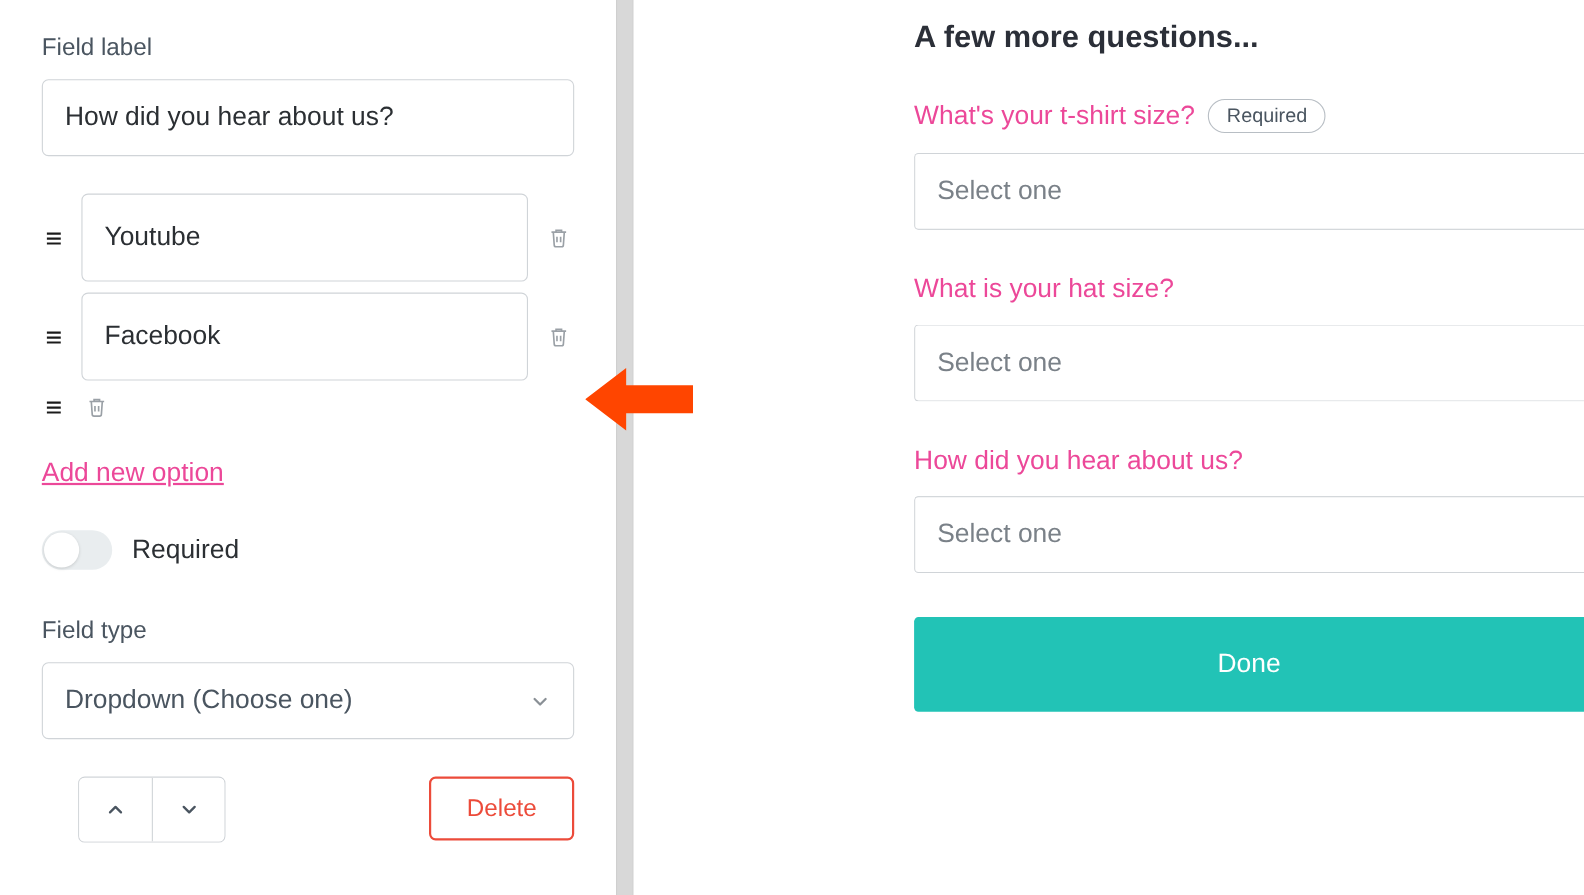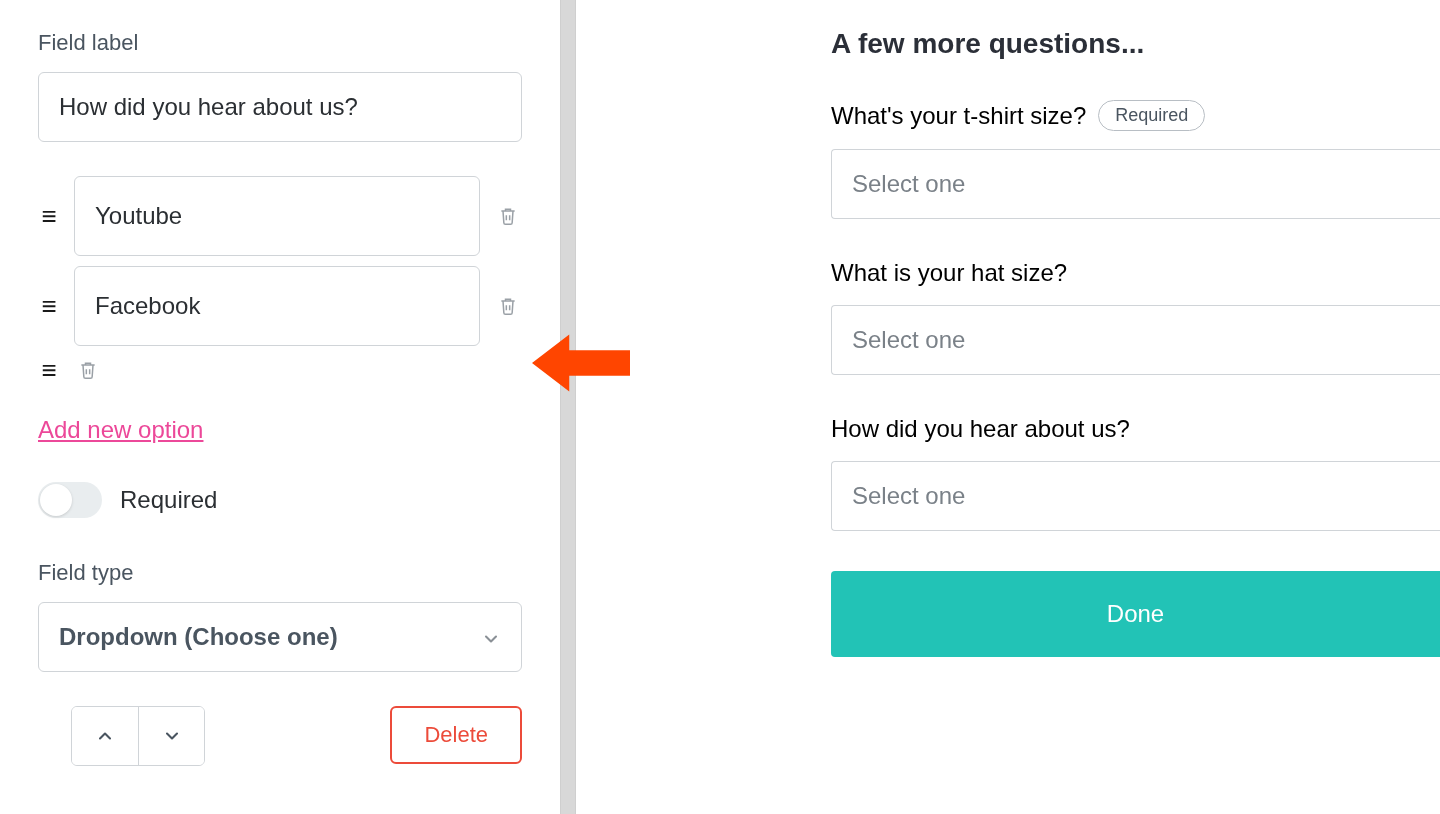--- a/index.html
+++ b/index.html
@@ -1,20 +1,20 @@
 <!DOCTYPE html>
 <html><head>
 <meta charset="utf-8">
 <style>
   * { box-sizing: border-box; margin: 0; padding: 0; }
   html, body { width: 1440px; height: 814px; font-family: -apple-system, BlinkMacSystemFont, "Segoe UI", Helvetica, Arial, sans-serif; background: #fff; overflow: hidden; }
   .app { display: flex; width: 100%; height: 100%; }
   .left-panel { width: 560px; padding: 30px 38px 20px 38px; background: #fff; }
   .divider { width: 16px; background: #d8d8d8; border-left: 1px solid #cfcfcf; border-right: 1px solid #cfcfcf; }
-  .right-panel { flex: 1; background: #fff; padding: 28px 0 0 0; position: relative; overflow: hidden; }
+  .right-panel { flex: 1; background: #fff; padding: 18px 0 0 0; position: relative; overflow: hidden; }
   .right-inner { margin-left: 255px; }
 
   .section-label { font-size: 22px; color: #4a5560; font-weight: 400; margin-bottom: 16px; }
   .field-input { width: 100%; height: 70px; border: 1px solid #d0d4d8; border-radius: 6px; padding: 0 20px; font-size: 24px; color: #2b2f33; background: #fff; }
   .field-input::placeholder { color: #8a9096; }
 
   .options-wrap { margin-top: 34px; }
   .option-row { display: flex; align-items: center; gap: 14px; margin-bottom: 10px; }
   .drag-handle { width: 22px; font-size: 26px; color: #1a1a1a; line-height: 1; cursor: grab; user-select: none; text-align: center; }
   .option-input { flex: 1; height: 80px; border: 1px solid #d0d4d8; border-radius: 6px; padding: 0 20px; font-size: 24px; color: #2b2f33; background: #fff; }
@@ -22,36 +22,36 @@
   .trash-btn svg { width: 20px; height: 22px; }
 
   .add-option { display: inline-block; margin-top: 22px; font-size: 24px; color: #ec4899; text-decoration: underline; cursor: pointer; }
 
   .toggle-row { display: flex; align-items: center; gap: 18px; margin-top: 38px; }
   .toggle { position: relative; width: 64px; height: 36px; background: #e9edef; border-radius: 20px; cursor: pointer; }
   .toggle-knob { position: absolute; left: 2px; top: 2px; width: 32px; height: 32px; background: #fff; border-radius: 50%; box-shadow: 0 1px 3px rgba(0,0,0,0.15); }
   .toggle-label { font-size: 24px; color: #2b2f33; }
 
   .field-type-wrap { margin-top: 42px; }
-  .select-box { position: relative; width: 100%; height: 70px; border: 1px solid #d0d4d8; border-radius: 6px; padding: 0 20px; font-size: 24px; color: #4a5560; background: #fff; display: flex; align-items: center; justify-content: space-between; cursor: pointer; font-weight: bold; }
+  .select-box { position: relative; width: 100%; height: 70px; border: 1px solid #d0d4d8; border-radius: 6px; padding: 0 20px; font-size: 24px; color: #4a5560; background: #fff; display: flex; align-items: center; justify-content: space-between; cursor: pointer; }
   .chevron { width: 20px; height: 20px; }
   .chevron svg { width: 20px; height: 20px; stroke: #8a9096; }
 
   .bottom-row { display: flex; justify-content: space-between; margin-top: 34px; margin-left: 33px; }
   .move-group { display: flex; border: 1px solid #d0d4d8; border-radius: 6px; overflow: hidden; }
   .move-btn { width: 66px; height: 58px; background: #fff; border: none; cursor: pointer; display: flex; align-items: center; justify-content: center; }
   .move-btn + .move-btn { border-left: 1px solid #d0d4d8; }
   .move-btn svg { width: 20px; height: 20px; stroke: #4a5560; }
   .delete-btn { height: 58px; padding: 0 32px; border: 2px solid #ec4b3a; background: #fff; color: #ec4b3a; font-size: 22px; font-weight: 500; border-radius: 6px; cursor: pointer; }
 
   
   .preview-title { font-size: 28px; font-weight: 700; color: #2b2f38; margin-bottom: 40px; }
   .preview-question { margin-bottom: 40px; }
   .q-label-row { display: flex; align-items: center; gap: 12px; margin-bottom: 18px; }
-  .q-label { font-size: 24px; color: #000000; font-weight: 400; }
+  .q-label { font-size: 24px; color: #ec4899; font-weight: 400; }
   .req-pill { border: 1.5px solid #b8bec4; border-radius: 18px; padding: 4px 16px; font-size: 18px; color: #4a5560; }
   .preview-select { height: 70px; border: 1px solid #d0d4d8; border-radius: 4px 0 0 4px; border-right: none; padding: 0 20px; display: flex; align-items: center; font-size: 24px; color: #7a8188; cursor: pointer; }
   .done-btn { height: 86px; background: #22c3b6; color: #fff; font-size: 24px; font-weight: 400; border: none; border-radius: 4px 0 0 4px; cursor: pointer; display: flex; align-items: center; justify-content: center; width: 100%; }
 
   .annotation-arrow { position: absolute; left: 532px; top: 328px; width: 98px; height: 70px; pointer-events: none; }
 </style>
 </head>
 <body>
 
 <div class="app">

